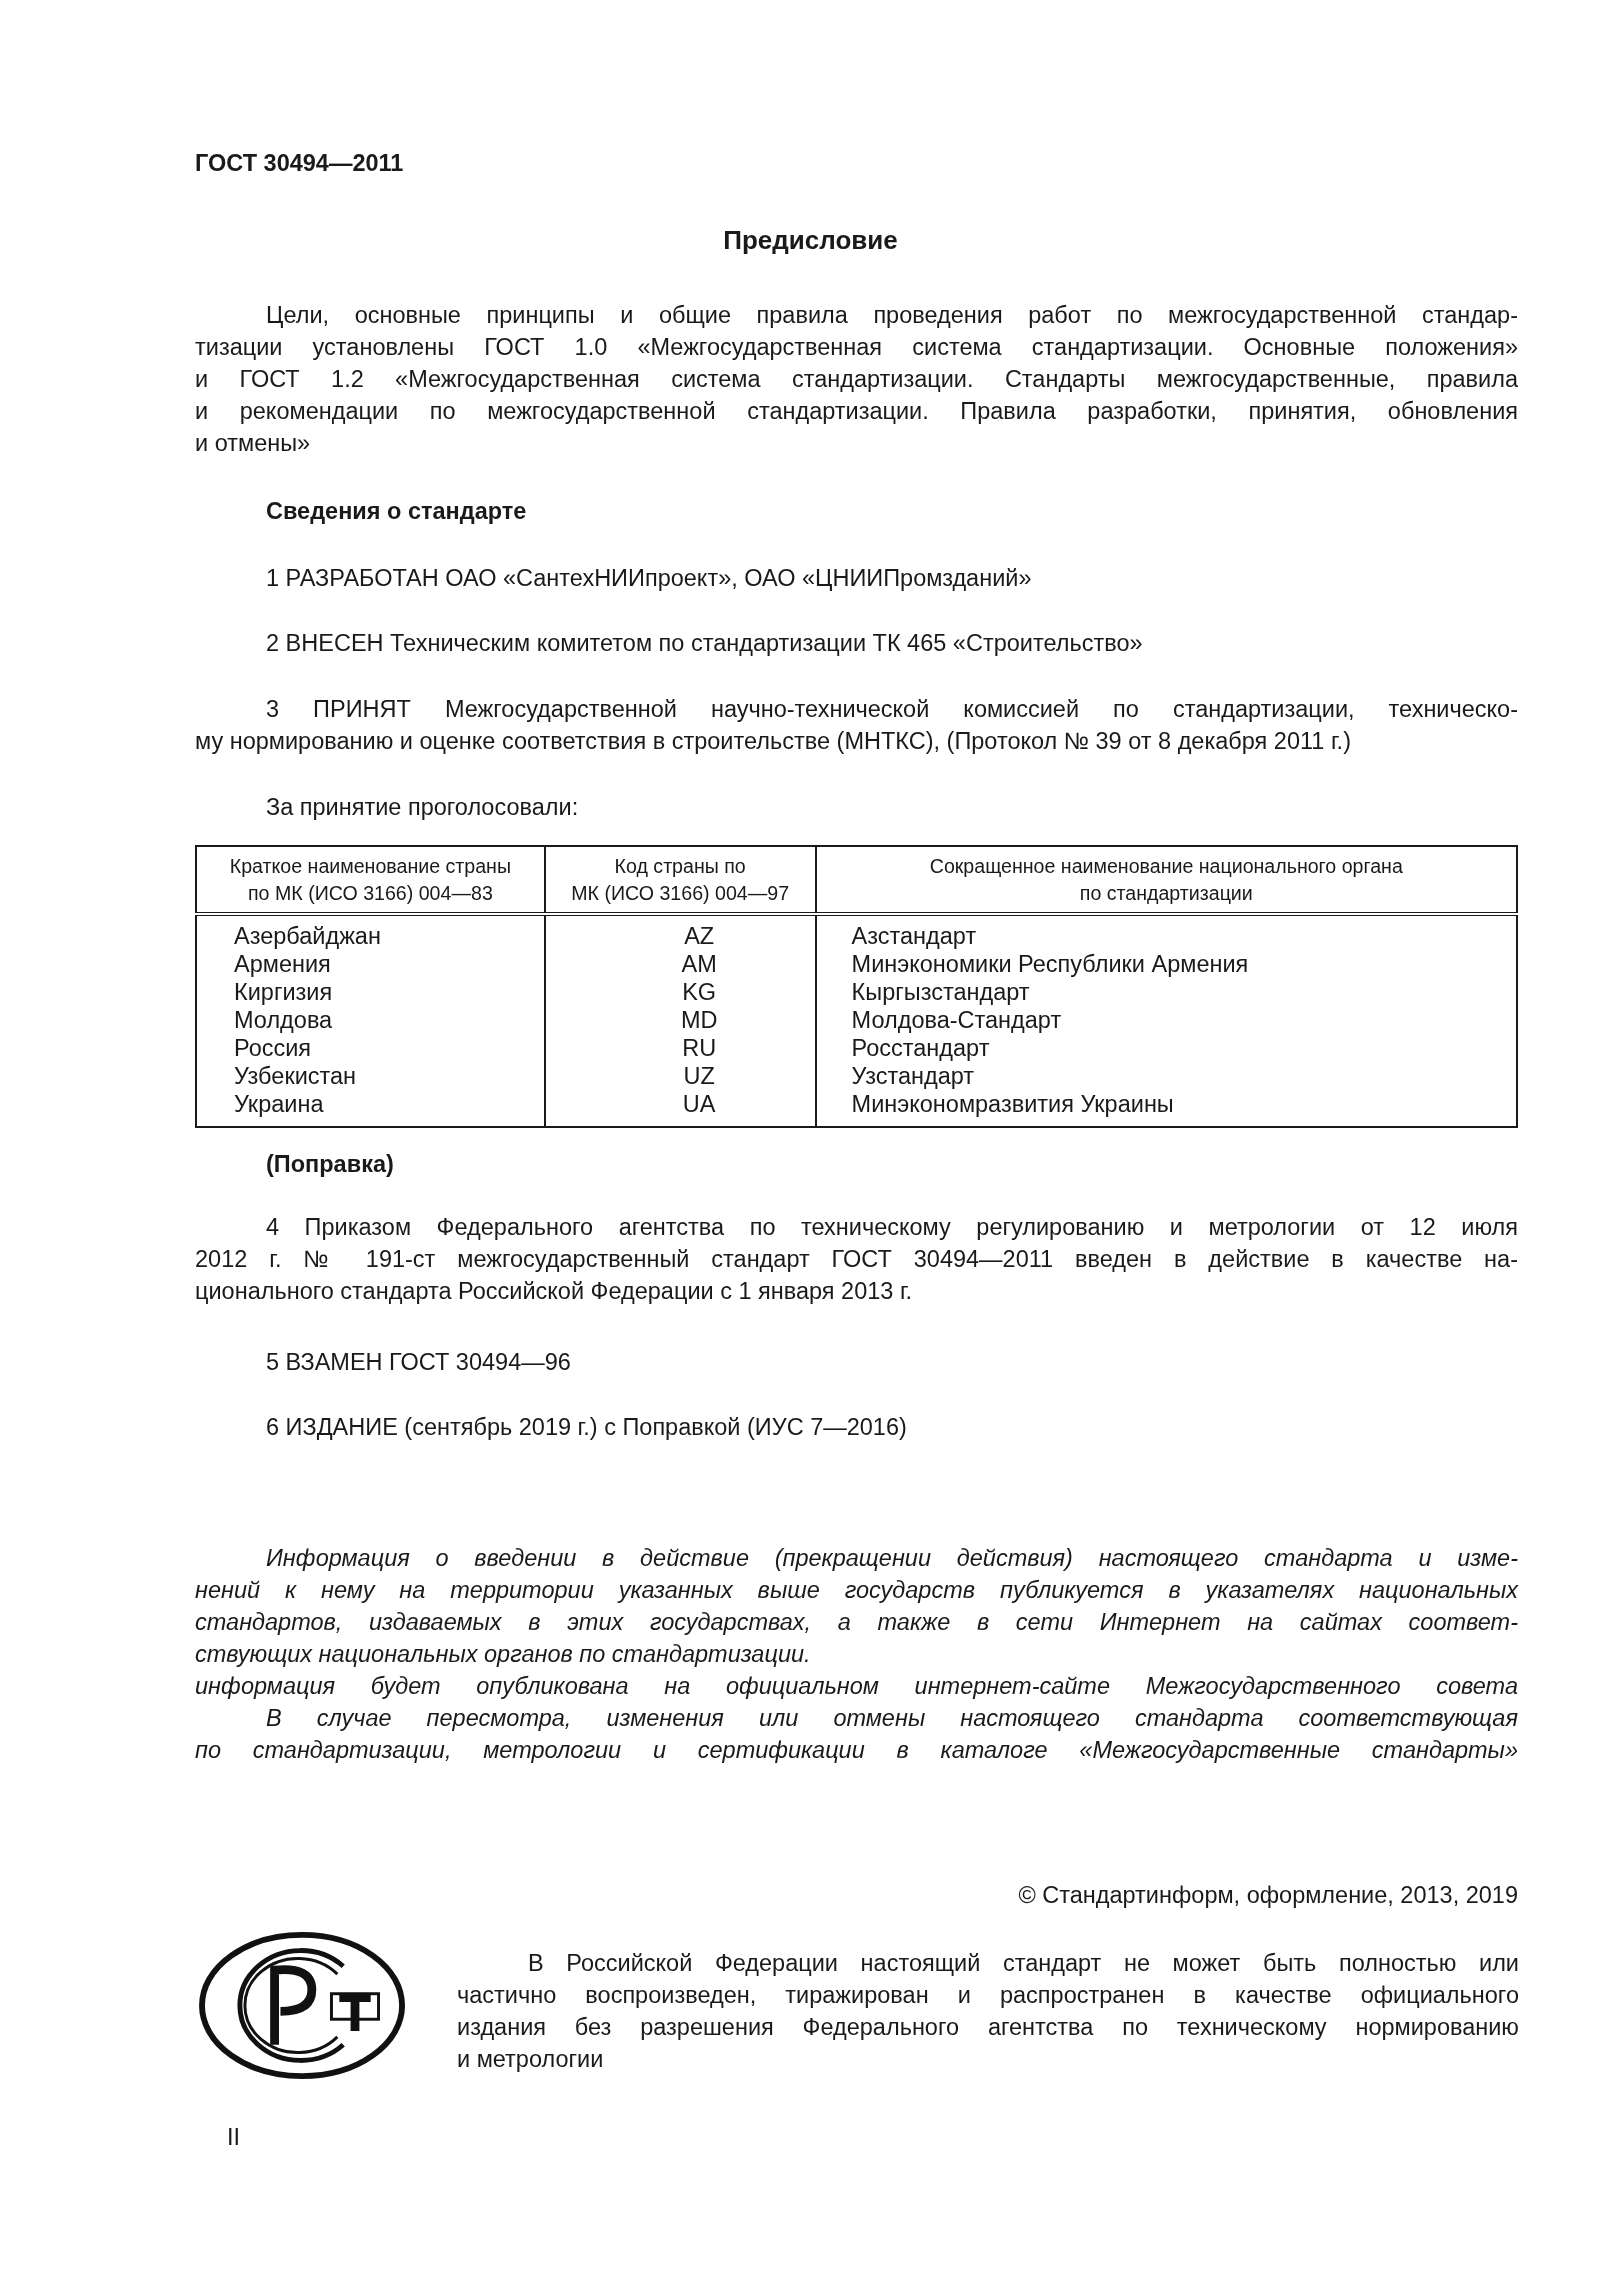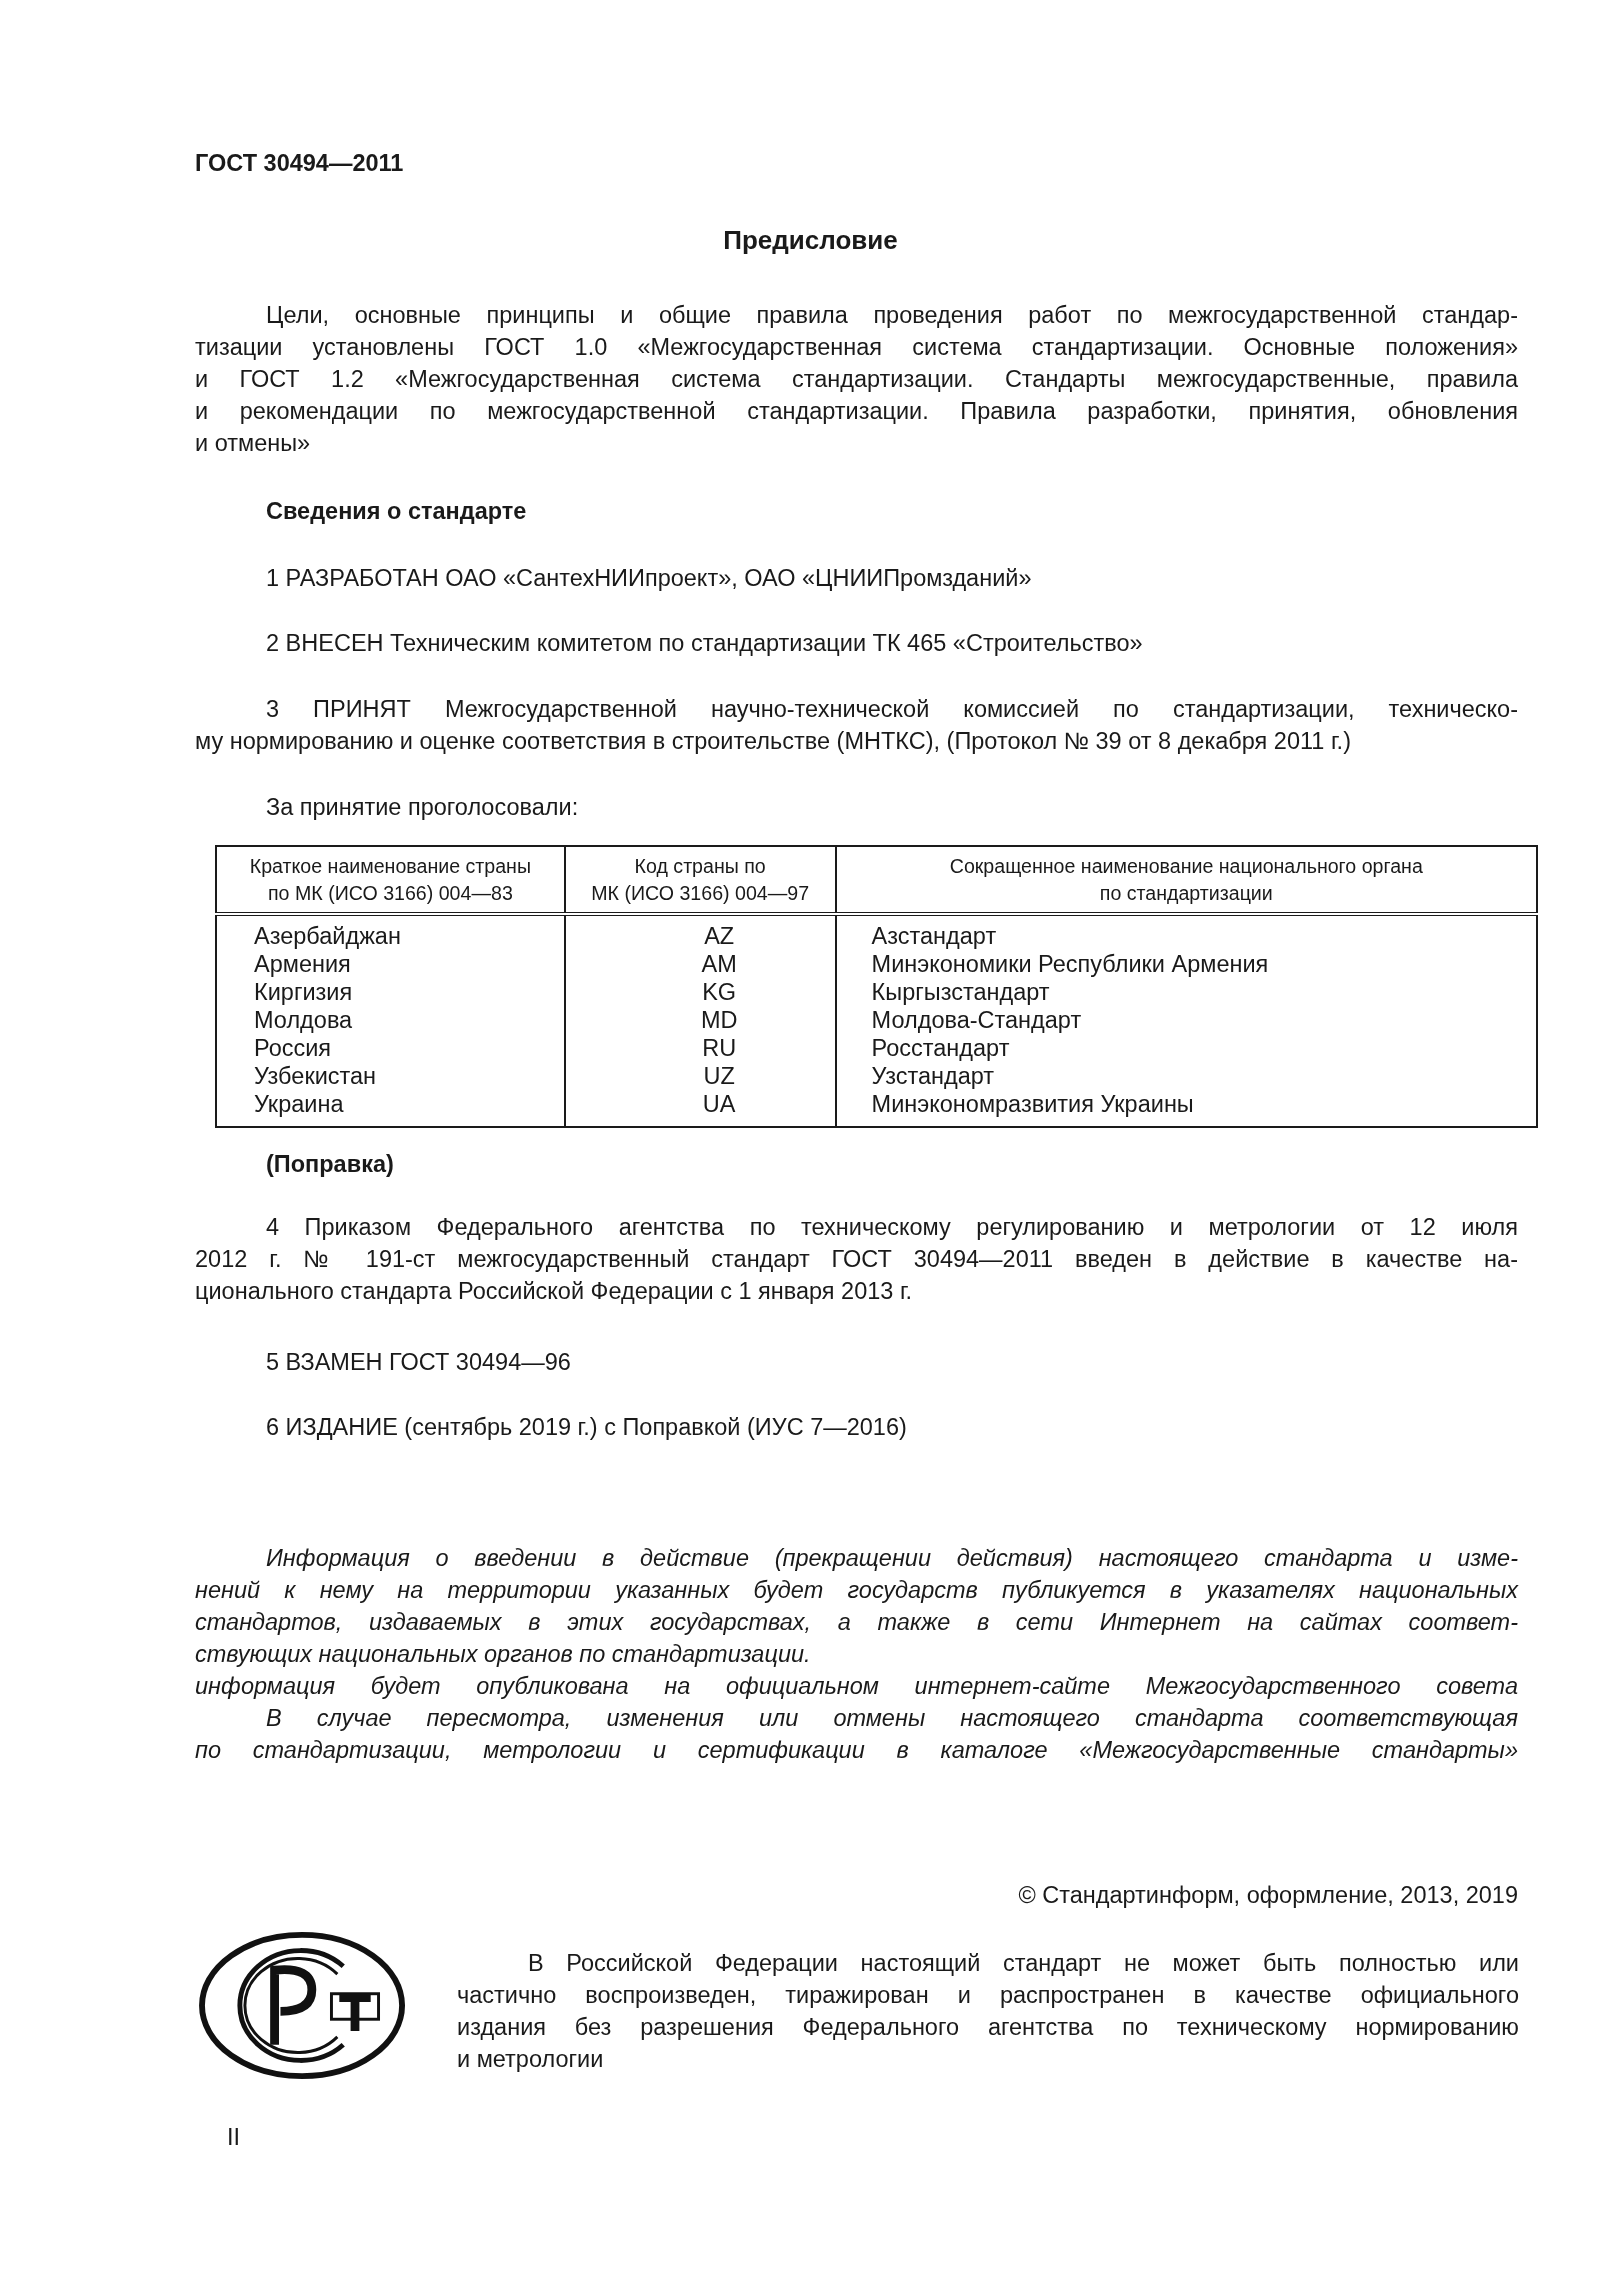--- a/index.html
+++ b/index.html
@@ -9,21 +9,21 @@
   .t{font-size:23.5px;line-height:32px;white-space:nowrap;}
   .doc-id{left:195px;top:150px;font-size:23.5px;font-weight:bold;}
   .title{left:0;width:1621px;top:225px;text-align:center;font-size:26px;font-weight:bold;}
   .para{left:195px;width:1323px;font-size:23.5px;line-height:32px;text-align:justify;}
   .para .line{display:block;text-align:justify;text-align-last:justify;white-space:nowrap;}
   .para .line.last{text-align-last:left;}
   .para .line.ind{padding-left:71px;}
   .bold{font-weight:bold;}
   .italic{font-style:italic;}
   table.vote{position:absolute;left:195px;top:845px;width:1323px;border-collapse:collapse;
-       border:2px solid #1a1a1a;font-size:23.5px;margin-left:20px;}
+       border:2px solid #1a1a1a;font-size:23.5px;}
   table.vote th{font-weight:normal;font-size:19.6px;line-height:26.5px;border-right:2px solid #1a1a1a;
        border-bottom:4.9px double #1a1a1a;height:65px;padding:0 3.9px;text-align:center;}
   table.vote th:last-child{border-right:none;}
   table.vote td{border-right:2px solid #1a1a1a;vertical-align:top;padding:5.9px 0 7.8px 0;}
   table.vote td:last-child{border-right:none;}
   .cell-line{display:block;height:28px;line-height:28px;white-space:nowrap;}
   .col1 .cell-line{padding-left:37px;}
   .col2 .cell-line{text-align:center;padding-left:38px;}
   .col3 .cell-line{padding-left:35px;}
   .logo{left:196px;top:1929px;width:216px;height:153px;}
@@ -107,21 +107,21 @@
 <div class="abs para" style="top:1211px;">
   <span class="line ind">4  Приказом Федерального агентства по техническому регулированию и метрологии от 12 июля</span>
   <span class="line">2012 г. № 191-ст межгосударственный стандарт ГОСТ 30494—2011 введен в действие в качестве на-</span>
   <span class="line last">ционального стандарта Российской Федерации с 1 января 2013 г.</span>
 </div>
 <div class="abs t" style="left:266px;top:1346px;">5  ВЗАМЕН ГОСТ 30494—96</div>
 <div class="abs t" style="left:266px;top:1411px;">6  ИЗДАНИЕ (сентябрь 2019 г.) с Поправкой (ИУС 7—2016)</div>
 
 <div class="abs para italic" style="top:1542px;">
   <span class="line ind">Информация о введении в действие (прекращении действия) настоящего стандарта и изме-</span>
-  <span class="line">нений к нему на территории указанных будет государств публикуется в указателях национальных</span>
+  <span class="line">нений к нему на территории указанных выше государств публикуется в указателях национальных</span>
   <span class="line">стандартов, издаваемых в этих государствах, а также в сети Интернет на сайтах соответ-</span>
   <span class="line last">ствующих национальных органов по стандартизации.</span>
   <span class="line">информация будет опубликована на официальном интернет-сайте Межгосударственного совета</span>
   <span class="line ind">В случае пересмотра, изменения или отмены настоящего стандарта соответствующая</span>
   <span class="line">по стандартизации, метрологии и сертификации в каталоге «Межгосударственные стандарты»</span>
 </div>
 
 <div class="abs t right" style="top:1879px;">© Стандартинформ, оформление, 2013, 2019</div>
 
 <div class="abs logo">

